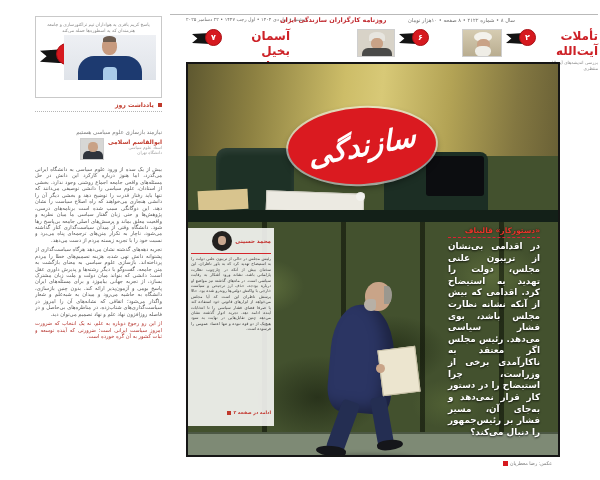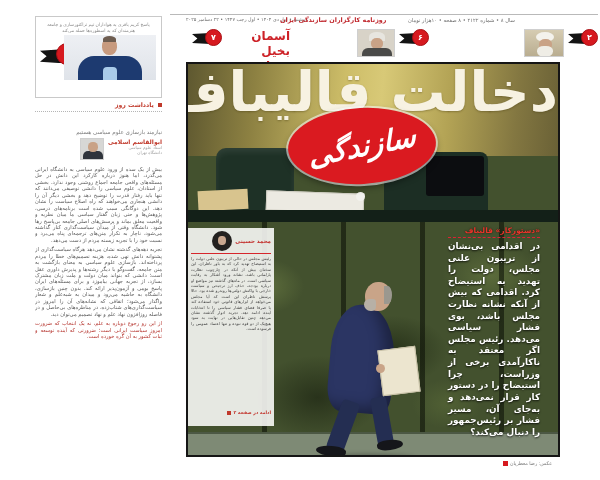--- a/index.html
+++ b/index.html
@@ -136,20 +136,24 @@
 <body>
 
 <div id="page">
 
   <div class="abs top-rule"></div>
   <div class="abs dateline">دوشنبه • اول دی ۱۴۰۴ • اول رجب ۱۴۴۷ • ۲۲ دسامبر ۲۰۲۵</div>
   <div class="abs papername">روزنامه کارگزاران سازندگی ایران</div>
   <div class="abs issueinfo">سال ۸ • شماره ۲۱۲۲ • ۸ صفحه • ۱۰هزار تومان</div>
 
   <div class="abs teaser" style="left:448px; top:29px; width:150px;">
+    <div class="t-text" style="width:58px;">
+      <div class="t-title">تأملات آیت‌الله</div>
+      <div class="t-sub">بررسی اندیشه‌های آیت‌الله منتظری</div>
+    </div>
     <div class="pbadge">
       <div class="flag"></div>
       <div class="circ">۲</div>
     </div>
     <div class="t-photo ph-cleric">
       <div class="turban"></div>
         <div class="face"></div>
         <div class="beard"></div>
     </div>
   </div>
@@ -220,21 +224,20 @@
     <div class="p-chair1"></div>
     <div class="p-chair2"></div>
     <div class="p-phone"></div>
     <div class="p-folder"></div>
     <div class="p-papers"></div>
     <div class="p-cup"></div>
     <div class="p-desk"></div>
     <div class="p-wall"></div>
     <div class="p-floor"></div>
 
-    <div class="p-headline">دخالت قالیباف</div>
     <div class="p-logo">
       <span>سازندگی</span>
     </div>
 
     <div class="m-shadow"></div>
     <div class="m-body"></div>
     <div class="m-head"></div>
     <div class="m-hair"></div>
     <div class="m-beard"></div>
     <div class="m-leg1"></div>

